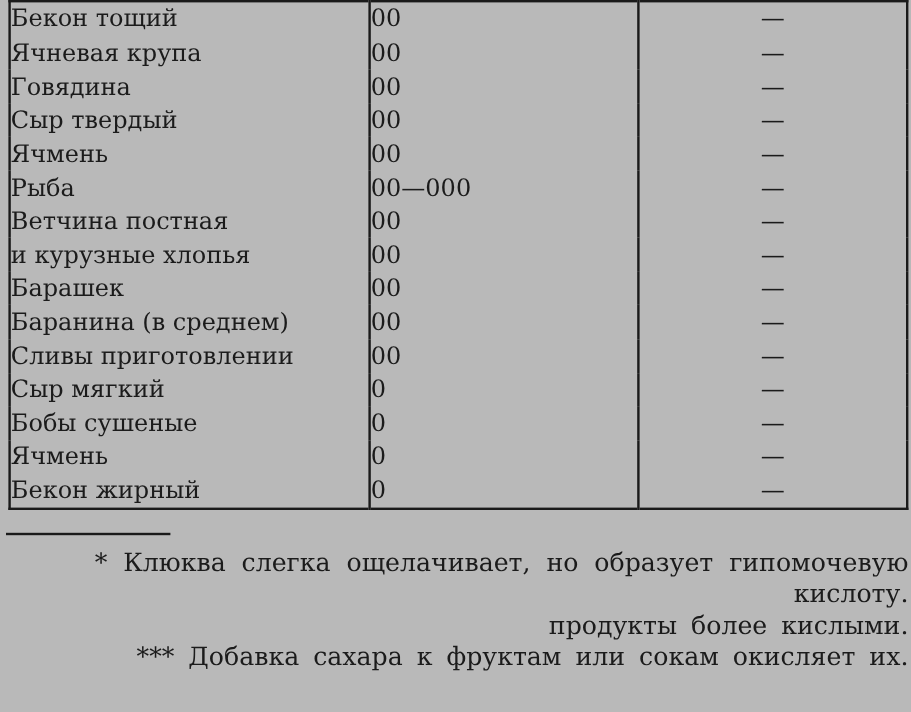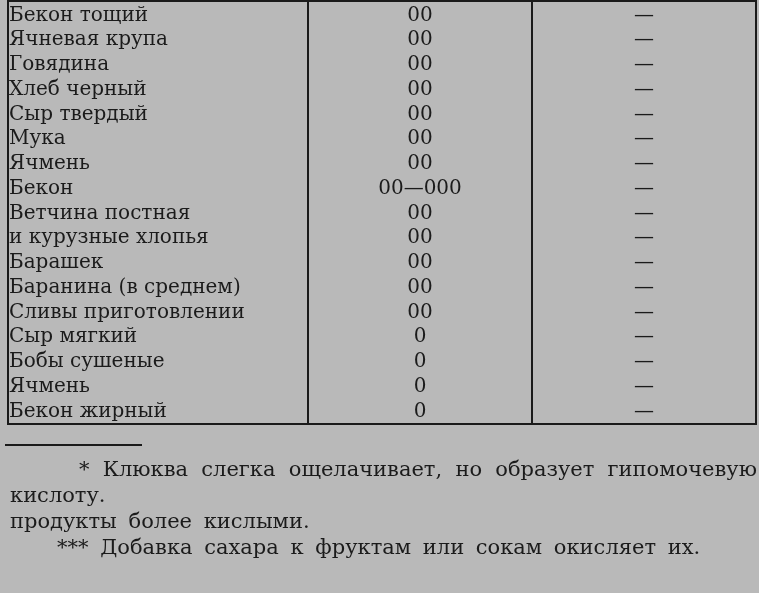--- a/index.html
+++ b/index.html
@@ -43,21 +43,21 @@
     overflow: hidden;
     margin-left: 25px;
   }
   td.c1 {
     width: 298px;
     padding-left: 14px;
     text-align: left;
   }
   td.c2 {
     width: 222px;
-    text-align: center;
+    text-align: left;
     border-left: 2px solid #1a1a1a;
     border-right: 2px solid #1a1a1a;
   }
   td.c3 {
     width: 222px;
     text-align: center;
   }
   
   .fn-rule {
     position: absolute;
@@ -72,20 +72,21 @@
     left: 4px;
     top: 456px;
     width: 747px;
     padding: 0 6px;
   }
   .fn-line {
     font-size: 21px;
     line-height: 26px;
     word-spacing: 5px;
     white-space: normal;
+    text-align: right;
   }
   .fn-line.jfull {
     text-align: justify;
     text-align-last: justify;
   }
   .fn-line.first.fn-0 { text-indent: 69px; }
   .fn-line.first.fn-1 { text-indent: 57px; }
   .fn-line.first.fn-2 { text-indent: 47px; }
 </style>
 </head>
@@ -105,41 +106,31 @@
             <td class="c1">Ячневая крупа</td>
             <td class="c2">00</td>
             <td class="c3">—</td>
           </tr>
           <tr>
             <td class="c1">Говядина</td>
             <td class="c2">00</td>
             <td class="c3">—</td>
           </tr>
           <tr>
-            <td class="c1">Хлеб черный</td>
-            <td class="c2">00</td>
-            <td class="c3">—</td>
-          </tr>
-          <tr>
             <td class="c1">Сыр твердый</td>
-            <td class="c2">00</td>
-            <td class="c3">—</td>
-          </tr>
-          <tr>
-            <td class="c1">Мука</td>
             <td class="c2">00</td>
             <td class="c3">—</td>
           </tr>
           <tr>
             <td class="c1">Ячмень</td>
             <td class="c2">00</td>
             <td class="c3">—</td>
           </tr>
           <tr>
-            <td class="c1">Бекон</td>
+            <td class="c1">Рыба</td>
             <td class="c2">00—000</td>
             <td class="c3">—</td>
           </tr>
           <tr>
             <td class="c1">Ветчина постная</td>
             <td class="c2">00</td>
             <td class="c3">—</td>
           </tr>
           <tr>
             <td class="c1">и курузные хлопья</td>

